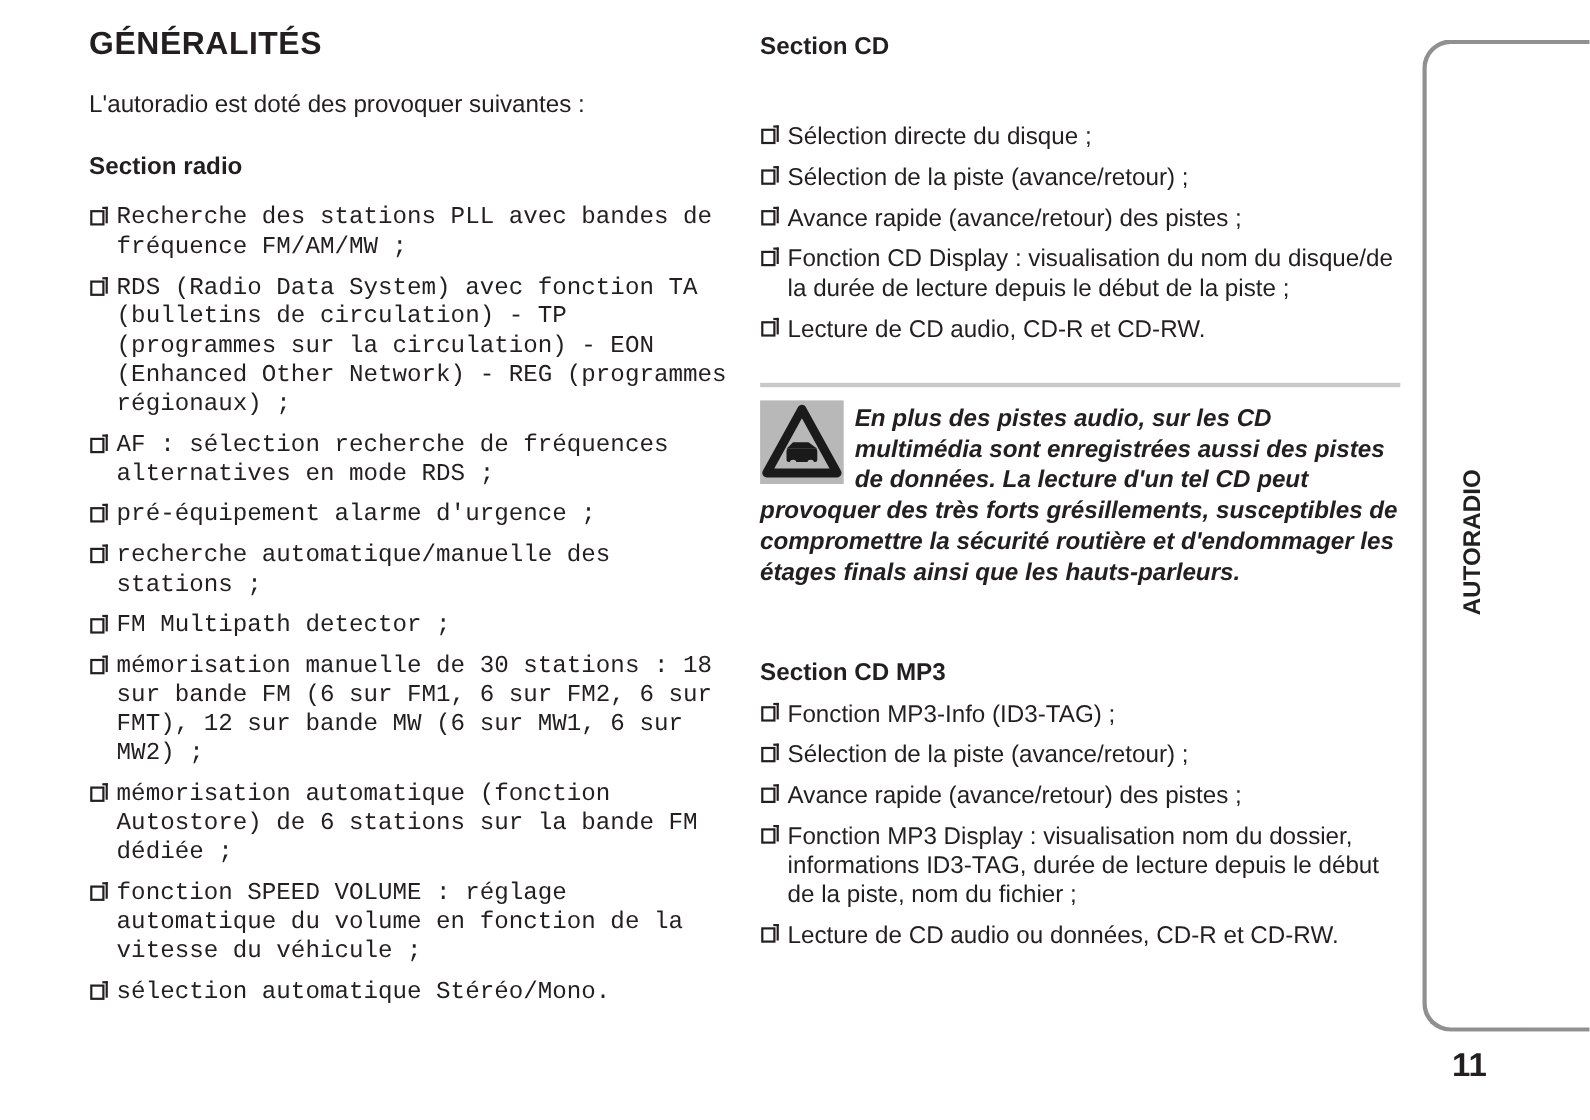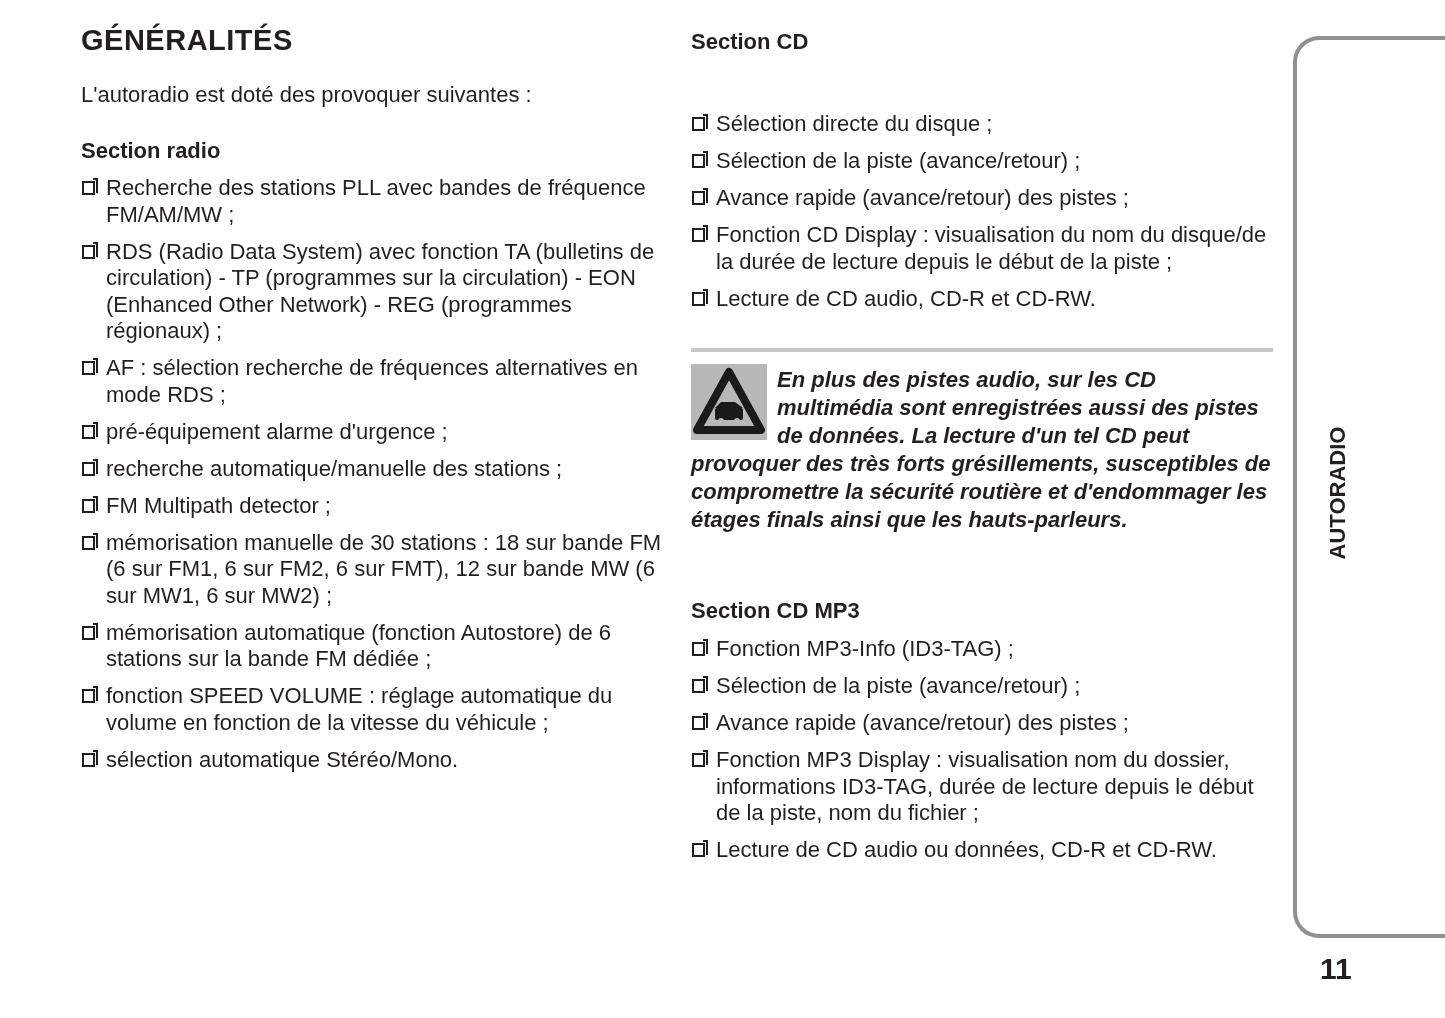--- a/index.html
+++ b/index.html
@@ -35,21 +35,21 @@
   }
   .page-num { position:absolute; left:1320px; top:952px; font-size:30px; font-weight:bold; }
 </style>
 </head>
 <body>
 
 <div class="col left">
   <h1>GÉNÉRALITÉS</h1>
   <div class="intro">L'autoradio est doté des provoquer suivantes :</div>
   <h2 class="sec-title" style="top:138px;left:0;">Section radio</h2>
-  <ul style="top:175px;">
+  <ul style="top:185px;font-family:Liberation Mono, monospace;">
     <li><span class="box"></span><span>Recherche des stations PLL avec bandes de fréquence FM/AM/MW ;</span></li>
     <li><span class="box"></span><span>RDS (Radio Data System) avec fonction TA (bulletins de circulation) - TP (programmes sur la circulation) - EON (Enhanced Other Network) - REG (programmes régionaux) ;</span></li>
     <li><span class="box"></span><span>AF : sélection recherche de fréquences alternatives en mode RDS ;</span></li>
     <li><span class="box"></span><span>pré-équipement alarme d'urgence ;</span></li>
     <li><span class="box"></span><span>recherche automatique/manuelle des stations ;</span></li>
     <li><span class="box"></span><span>FM Multipath detector ;</span></li>
     <li><span class="box"></span><span>mémorisation manuelle de 30 stations : 18 sur bande FM (6 sur FM1, 6 sur FM2, 6 sur FMT), 12 sur bande MW (6 sur MW1, 6 sur MW2) ;</span></li>
     <li><span class="box"></span><span>mémorisation automatique (fonction Autostore) de 6 stations sur la bande FM dédiée ;</span></li>
     <li><span class="box"></span><span>fonction SPEED VOLUME : réglage automatique du volume en fonction de la vitesse du véhicule ;</span></li>
     <li><span class="box"></span><span>sélection automatique Stéréo/Mono.</span></li>

